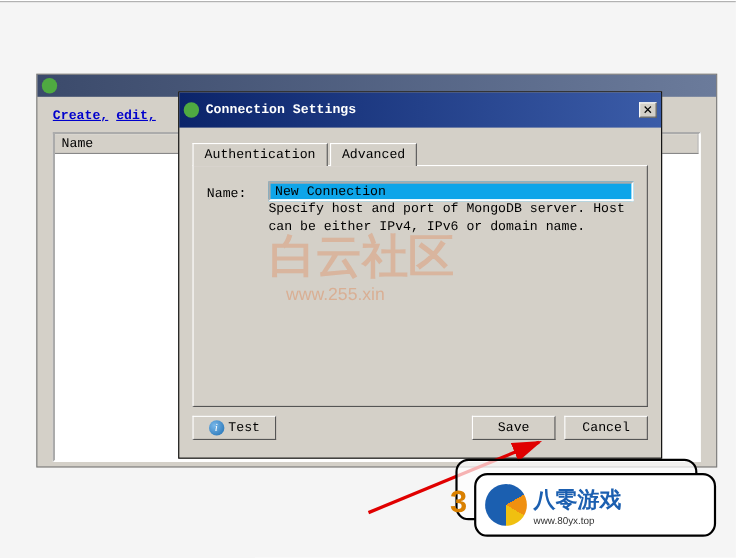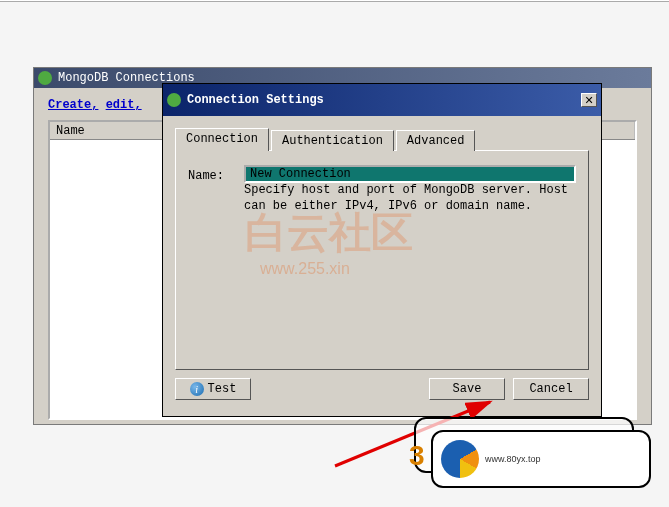--- a/index.html
+++ b/index.html
@@ -100,21 +100,21 @@
   height: 220px;
   padding: 14px 12px;
 }
 
 .row { display: flex; align-items: flex-end; margin-bottom: 0; }
 .label { width: 56px; }
 .text-input {
   flex: 1;
   height: 18px;
   border: 2px inset #fff;
-  background: #0f766e;
+  background: #0ea5e9;
   padding: 0 4px;
   font-family: inherit;
   font-size: inherit;
 }
 .port-input { width: 55px; margin-left: 4px; }
 .hint { margin-left: 56px; margin-bottom: 16px; line-height: 1.3; }
 .colon-sep { margin: 0 2px; }
 
 .button-row {
   display: flex;
@@ -198,21 +198,20 @@
 .borderline { position: absolute; top:0; left:0; right:0; height:2px; background:#fff; border-bottom:1px solid #aaa;}
 </style>
 </head>
 <body>
 
 <div class="borderline"></div>
 
 <div class="bg-window">
   <div class="bg-titlebar">
     <span class="mdb-icon"></span>
-    <span>MongoDB Connections</span>
   </div>
   <div class="bg-body">
     <div class="bg-links">
       <a>Create,</a>
       <a>edit,</a>
     </div>
     <div class="bg-table">
       <div class="bg-table-header">
         <div class="bg-th name">Name</div>
         <div class="bg-th r">r</div>
@@ -222,21 +221,20 @@
 </div>
 
 <div class="dialog">
   <div class="dlg-titlebar">
     <span class="mdb-icon"></span>
     <span class="title">Connection Settings</span>
     <span class="close-btn">✕</span>
   </div>
   <div class="dlg-body">
     <div class="tabs">
-      <div class="tab active">Connection</div>
       <div class="tab">Authentication</div>
       <div class="tab">Advanced</div>
     </div>
     <div class="tab-content">
       <div class="row">
         <span class="label">Name:</span>
         <input class="text-input" value="New Connection" style="">
       </div>
 
       <div class="hint">Specify host and port of MongoDB server. Host can be either IPv4, IPv6 or domain name.</div>
@@ -264,15 +262,16 @@
   </marker>
     </defs>
   <line x1="5" y1="68" x2="160" y2="4" stroke="#e00000" stroke-width="3" marker-end="url(#ah)"></line>
 </svg>
 
 <div class="corner-badge badge1"></div>
 <div class="corner-badge badge2">
   <span class="num">3</span>
   <div class="logo"></div>
   <div class="text">
+    <div class="t1">八零游戏</div>
     <div class="t2">www.80yx.top</div>
   </div>
 </div>
 
 </body></html>

